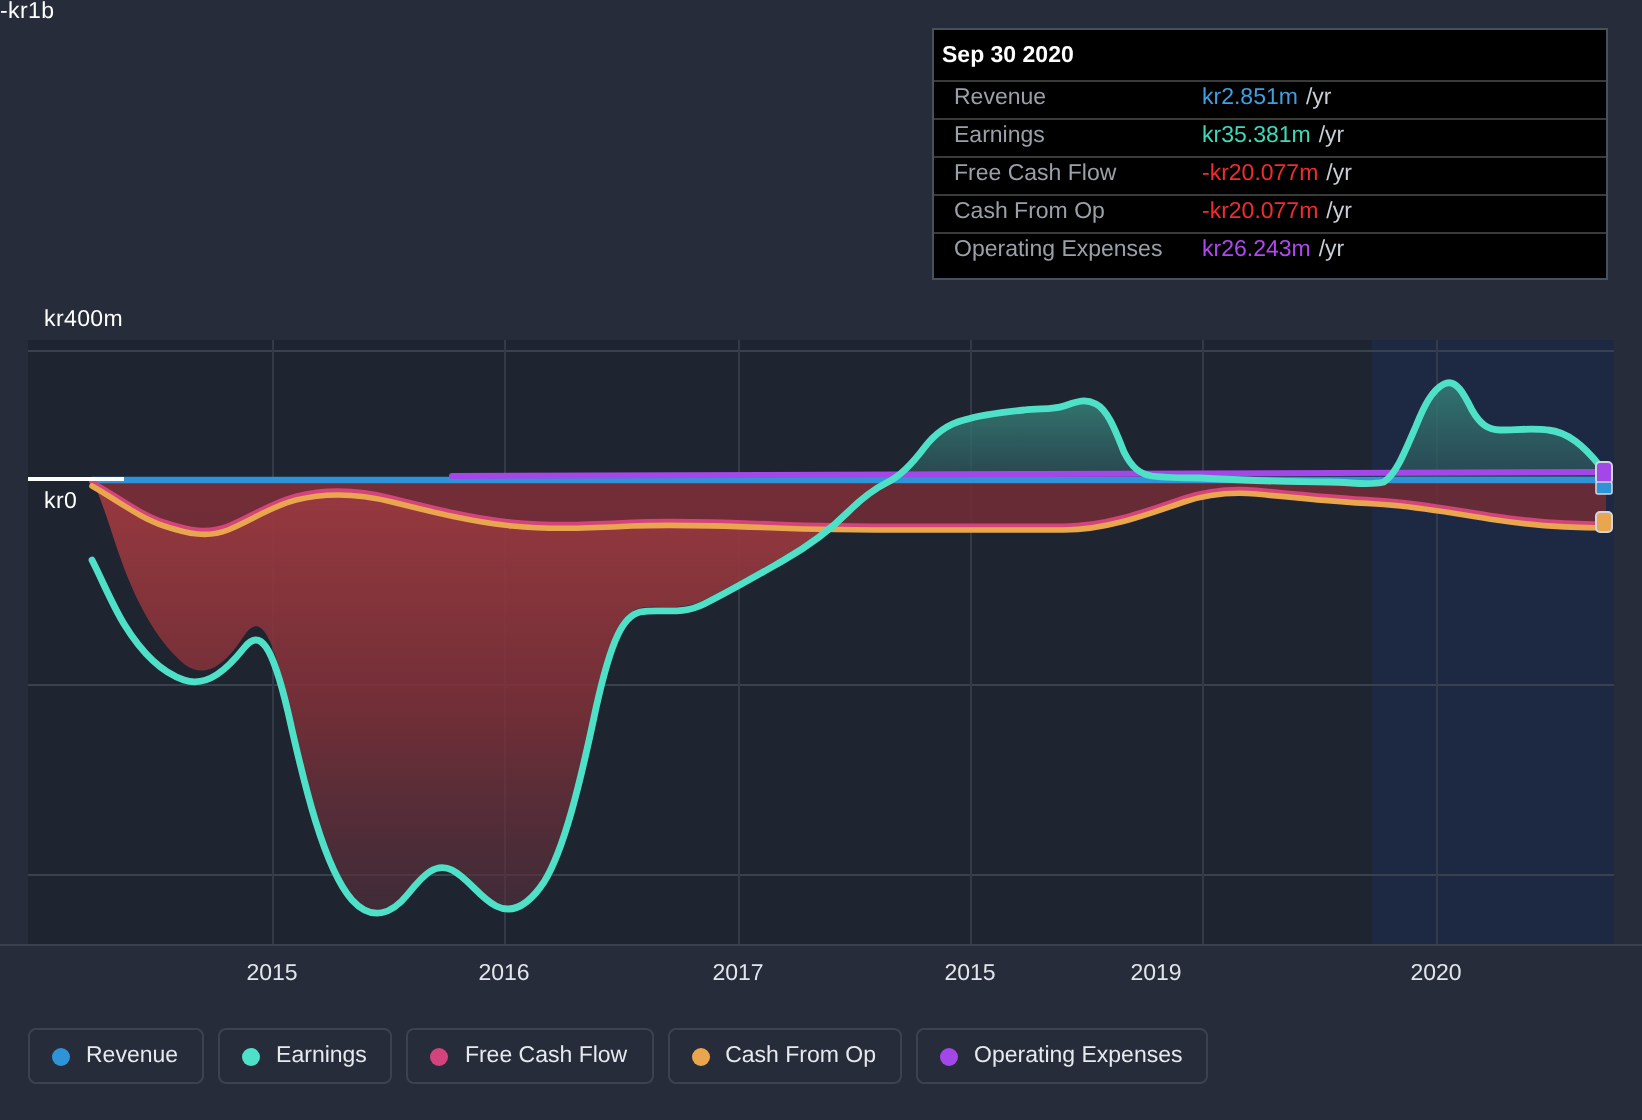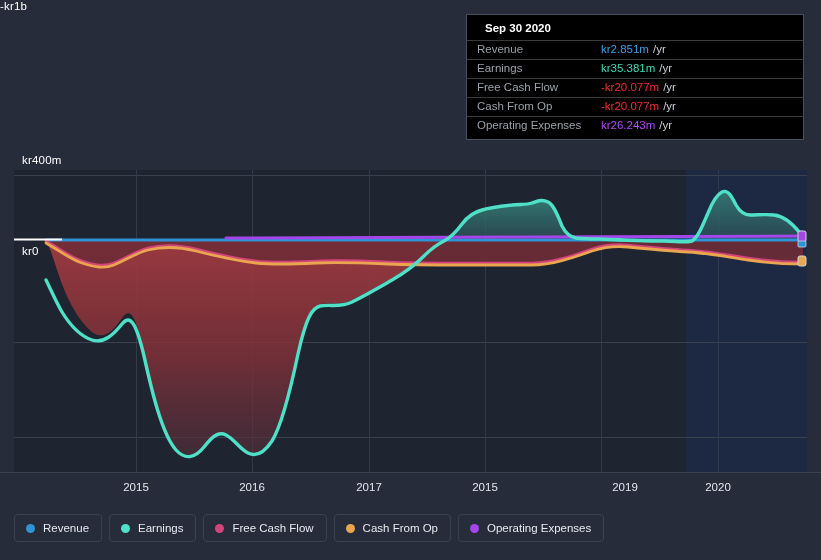--- a/index.html
+++ b/index.html
@@ -58,21 +58,21 @@
     background: #000000;
     border: 1px solid #46505f;
     box-sizing: border-box;
     padding: 7px 0 4px 0;
     font-size: 11.5px;
   }
   #tooltip-date {
     font-weight: bold;
     color: #ffffff;
     font-size: 11.5px;
-    padding: 0 10px 6px 18px;
+    padding: 0 10px 6px 4px;
   }
   .tt-row {
     display: flex;
     align-items: baseline;
     padding: 2px 10px 2px 10px;
     border-top: 1px solid #3a3a3a;
     min-height: 14px;
   }
   .tt-row.no-rule { border-top: none; }
   .tt-key {
@@ -299,21 +299,21 @@
   </svg>
 
   <div class="y-axis-label" id="y-label-top">kr400m</div>
   <div class="y-axis-label" id="y-label-zero">kr0</div>
   <div class="y-axis-label" id="y-label-bottom">-kr1b</div>
 
   <div class="x-axis-label" style="left:136px">2015</div>
   <div class="x-axis-label" style="left:252px">2016</div>
   <div class="x-axis-label" style="left:369px">2017</div>
   <div class="x-axis-label" style="left:485px">2015</div>
-  <div class="x-axis-label" style="left:625px">2019</div>
+  <div class="x-axis-label" style="left:578px">2019</div>
   <div class="x-axis-label" style="left:718px">2020</div>
 
   <div id="tooltip">
     <div id="tooltip-date">Sep 30 2020</div>
 
     <div class="tt-row">
       <span class="tt-key">Revenue</span>
       <span class="tt-val" style="color:#3f9fe0">kr2.851m</span>
       <span class="tt-unit">/yr</span>
     </div>

